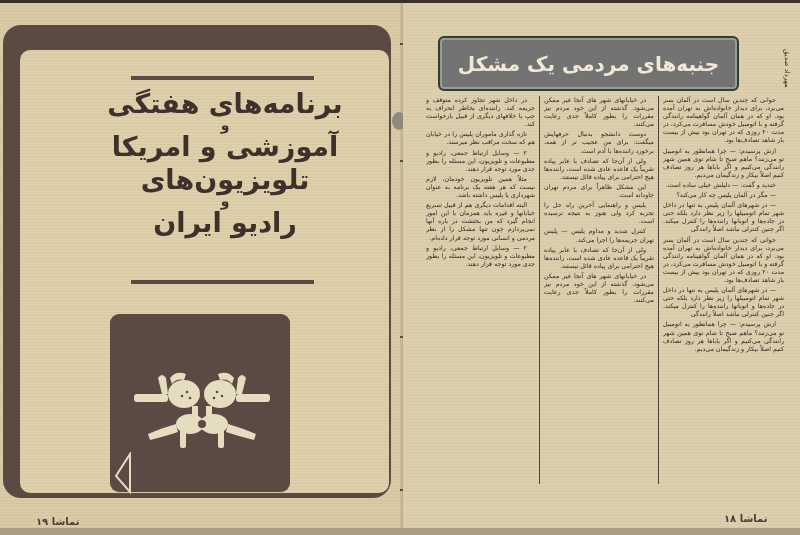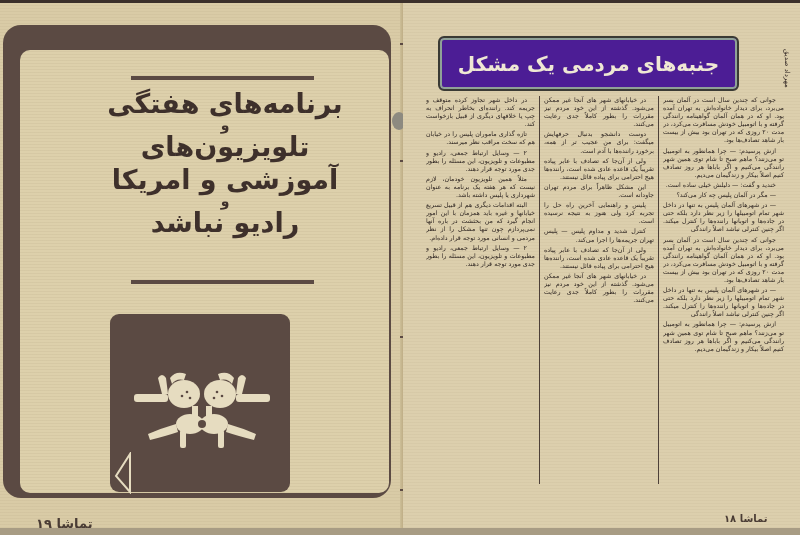--- a/index.html
+++ b/index.html
@@ -44,26 +44,26 @@
   .title-line { font-size:27px; line-height:33px; display:block; white-space:nowrap; }
   .title-and { font-size:14px; line-height:10px; display:block; }
 
   .emblem-box {
     position:absolute; left:110px; top:311px; width:180px; height:178px;
     background:#5b4a43; border-radius:9px;
   }
   .emblem { position:absolute; left:22px; top:52px; width:140px; height:84px; }
   .arrow-icon { position:absolute; left:3px; top:138px; width:20px; height:42px; }
 
-  .folio { position:absolute; font-size:13px; color:#4a3c34; direction:rtl; font-weight:bold; }
+  .folio { position:absolute; font-size:10px; color:#4a3c34; direction:rtl; font-weight:bold; }
 
   
   .header-box {
     position:absolute; left:438px; top:36px; width:297px; height:51px;
-    background:#4c1d95; border:2px solid #3a3a34; border-radius:6px;
+    background:#737373; border:2px solid #3a3a34; border-radius:6px;
     box-shadow: inset 0 0 0 2px #8fa197;
     display:flex; align-items:center; justify-content:center;
   }
   .header-title { color:#efe8d4; font-weight:bold; font-size:20px; direction:rtl; white-space:nowrap; }
   .byline {
     position:absolute; left:752px; top:38px; width:40px; height:50px;
     writing-mode:vertical-rl; font-size:7px; color:#3a2f2a; direction:rtl; line-height:10px;
   }
   .columns { position:absolute; top:96px; left:426px; width:358px; height:390px; }
   .col {
@@ -83,24 +83,24 @@
   <div class="page page-left">
     <div class="frame">
       <div class="frame-inner"></div>
     </div>
 
     <div class="rule" style="top:73px;"></div>
 
     <div class="title-block">
       <span class="title-line">برنامه‌های هفتگی</span>
       <span class="title-and">و</span>
+      <span class="title-line">آموزشی و امریکا</span>
       <span class="title-line">تلویزیون‌های</span>
-      <span class="title-line">آموزشی و امریکا</span>
       <span class="title-and">و</span>
-      <span class="title-line">رادیو نباشد</span>
+      <span class="title-line">رادیو ایران</span>
     </div>
 
     <div class="rule" style="top:277px;"></div>
 
     <div class="emblem-box">
       <svg class="emblem" viewBox="0 0 140 84">
         <g fill="#e6dcc0">
           <ellipse cx="52" cy="28" rx="16" ry="14"></ellipse>
           <ellipse cx="88" cy="28" rx="16" ry="14"></ellipse>
           <path d="M38 12 q6 -8 16 -4 l-2 6 q-8 -2 -12 4z"></path>

